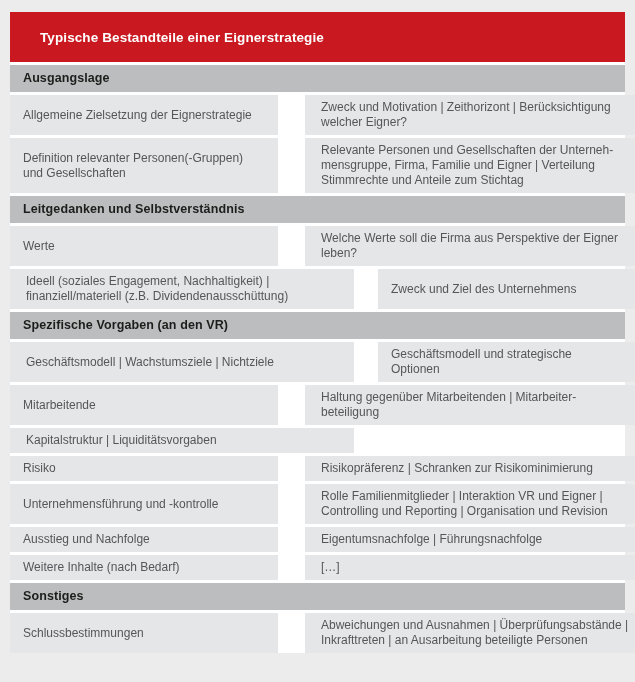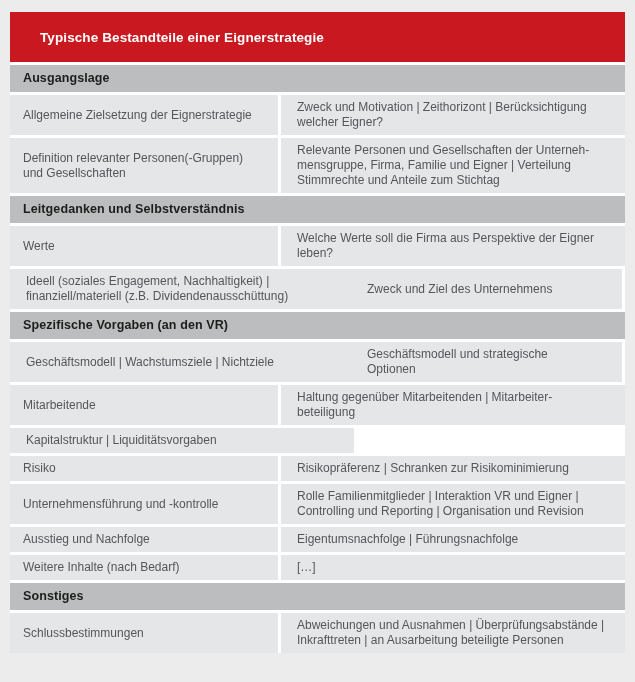--- a/index.html
+++ b/index.html
@@ -42,20 +42,21 @@
     font-size:12.5px;
     font-weight:bold;
     padding:6px 20px 6px 13px;
     line-height:15px;
     margin-bottom:3px;
     letter-spacing:0.1px;
   }
   .row{
     display:flex;
     margin-bottom:3px;
+    gap:24px;
   }
   .row:last-child{margin-bottom:0;}
   .cell{
     background:var(--row-gray);
     color:var(--body-text);
     font-size:12px;
     line-height:15px;
     padding:5px 8px 5px 13px;
     display:flex;
     align-items:center;

